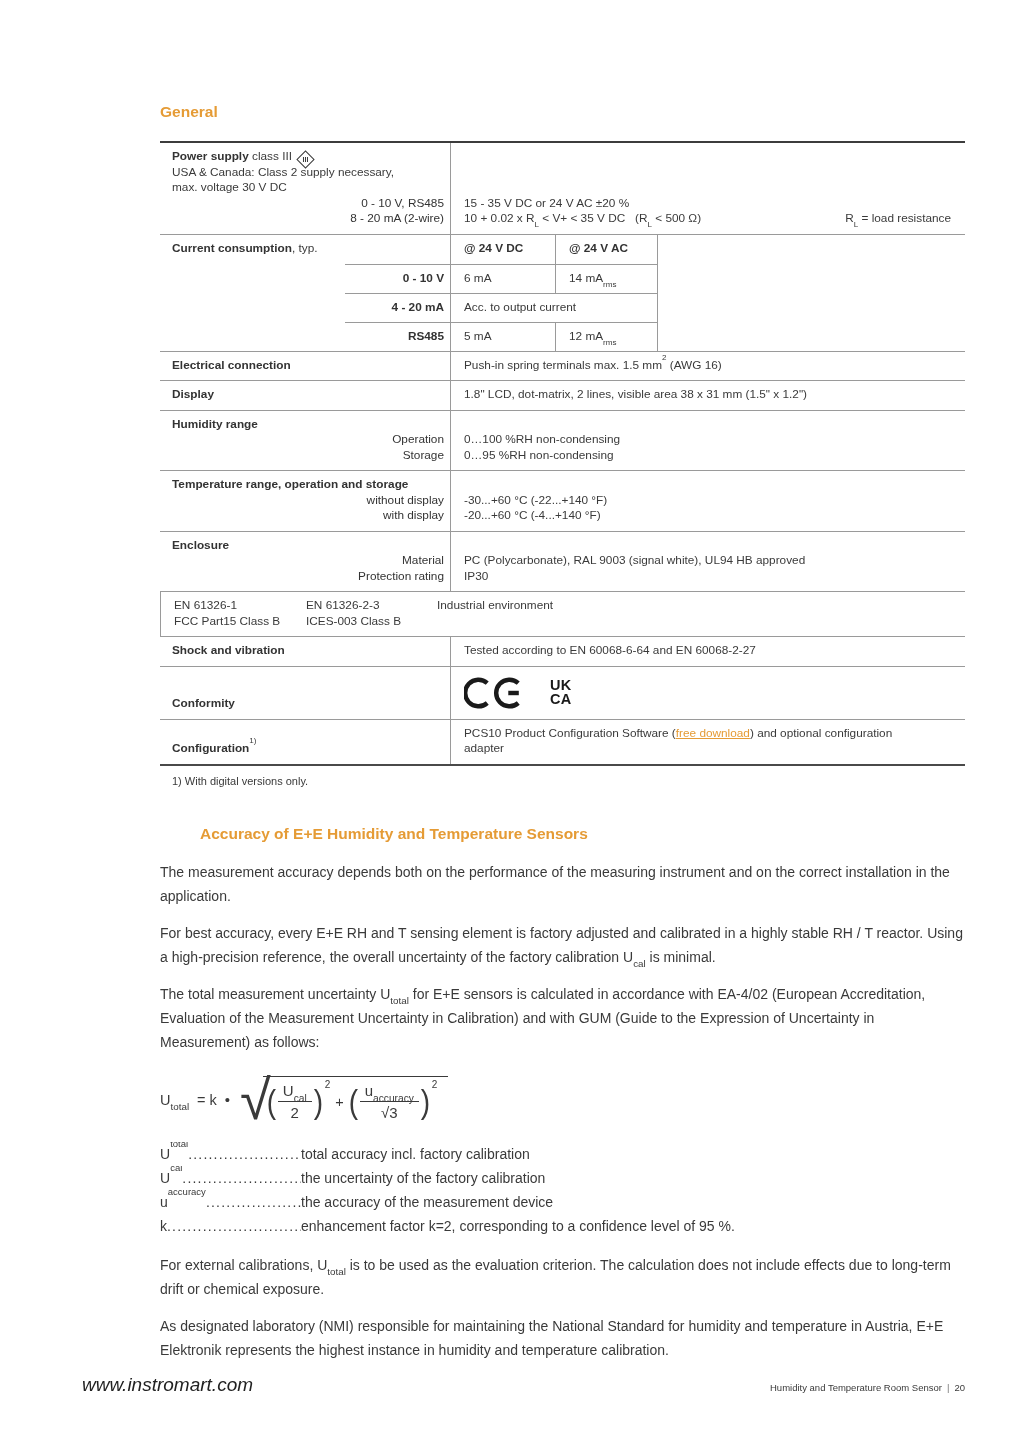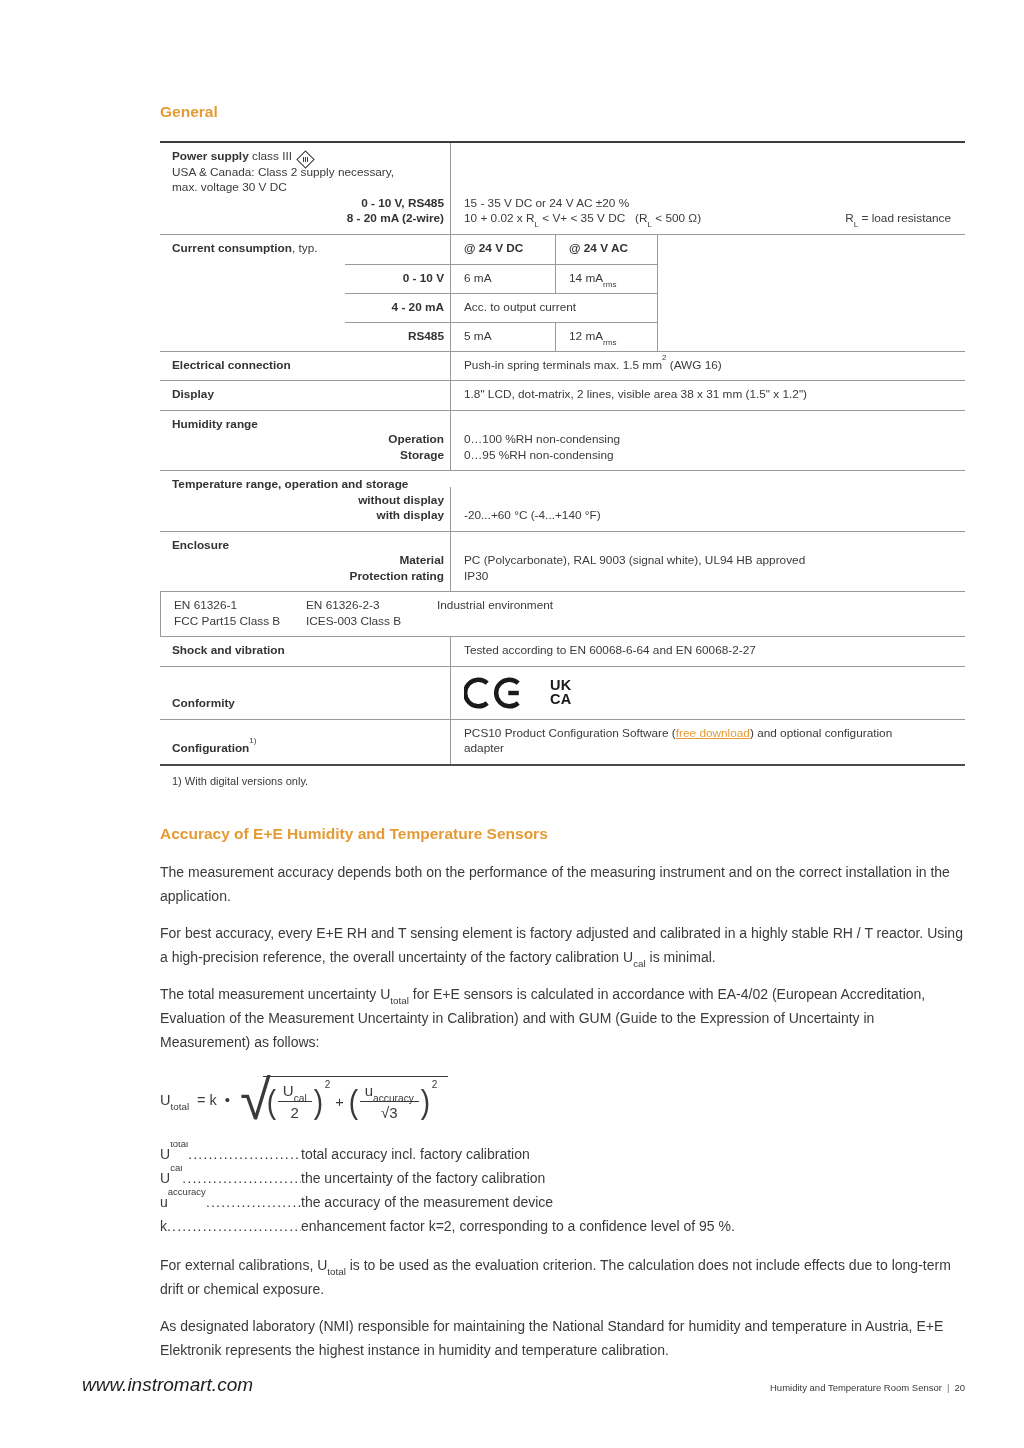--- a/index.html
+++ b/index.html
@@ -1,30 +1,30 @@
 <!DOCTYPE html>
 <html><head>
 <meta charset="utf-8">
 <style>
   * { margin:0; padding:0; box-sizing:border-box; }
   body { background:#ffffff; font-family:"Liberation Sans", sans-serif; color:#3a3a3a; }
   .page { position:relative; width:1024px; height:1448px; background:#fff; overflow:hidden; }
   .content { position:absolute; left:160px; top:0; width:805px; padding-top:103px; }
 
   .section-heading { font-size:15.5px; font-weight:bold; color:#E59B35; margin:0 0 20px 0; }
-  .section-heading.second { margin-top:38px; margin-bottom:17px; }
+  .section-heading.second { margin-top:38px; margin-bottom:17px;margin-left:40px; }
 
   
   .spec-table { border-top:2px solid #3c3c3c; border-bottom:2px solid #4a4a4a; font-size:11.8px; }
   .spec-row { display:flex; align-items:flex-end; }
   .spec-row + .spec-row { border-top:1px solid #9a9a9a; }
   .col-label { width:290px; flex:none; padding:6px 6px 7px 12px; }
   .col-value { flex:1; border-left:1px solid #9a9a9a; padding:6px 12px 7px 13px; }
   .lbl-line, .sub-label, .val-line { line-height:15.5px; }
-  .sub-label { text-align:right; font-weight:bold; color:#333; }
+  .sub-label { text-align:right; font-weight:normal; color:#333; }
   b { font-weight:bold; color:#333; }
   .spacer1 { height:15.5px; }
   .spacer3 { height:46.5px; }
   sub { font-size:68%; line-height:0; position:relative; top:2px; }
   sup { font-size:68%; line-height:0; position:relative; top:-4px; }
   .flexline { display:flex; }
   .preserve { white-space:pre-wrap; }
   .right-note { margin-left:auto; padding-right:2px; }
 
   .class3-icon { display:inline-block; width:13px; height:13px; border:1.3px solid #3a3a3a;
@@ -170,20 +170,21 @@
       </div>
 
       <div class="spec-row">
         <div class="col-label">
           <div class="lbl-line"><b>Temperature range, operation and storage</b></div>
           <div class="sub-label">without display</div>
           <div class="sub-label">with display</div>
         </div>
         <div class="col-value">
           <div class="spacer1"></div>
+          <div class="val-line">-30...+60 °C (-22...+140 °F)</div>
           <div class="val-line">-20...+60 °C (-4...+140 °F)</div>
         </div>
       </div>
 
       <div class="spec-row">
         <div class="col-label">
           <div class="lbl-line"><b>Enclosure</b></div>
           <div class="sub-label">Material</div>
           <div class="sub-label">Protection rating</div>
         </div>

